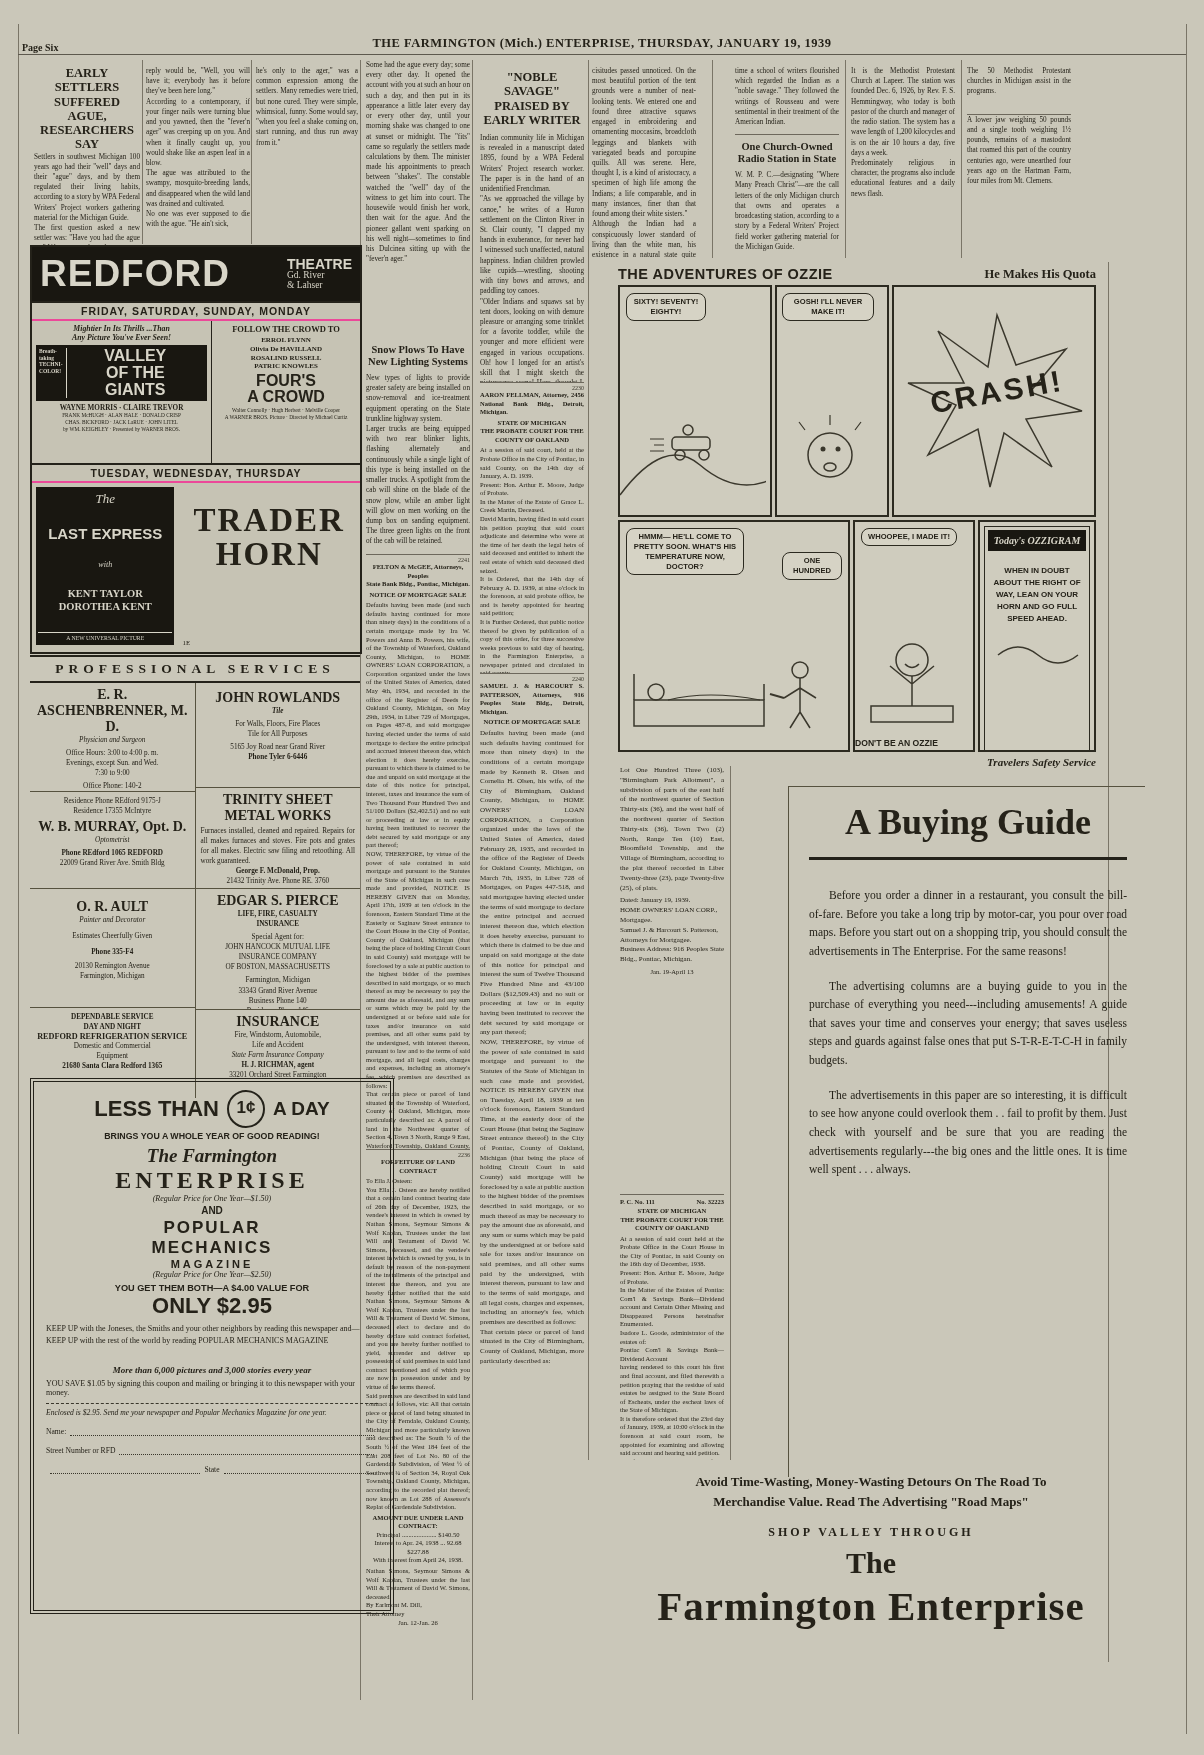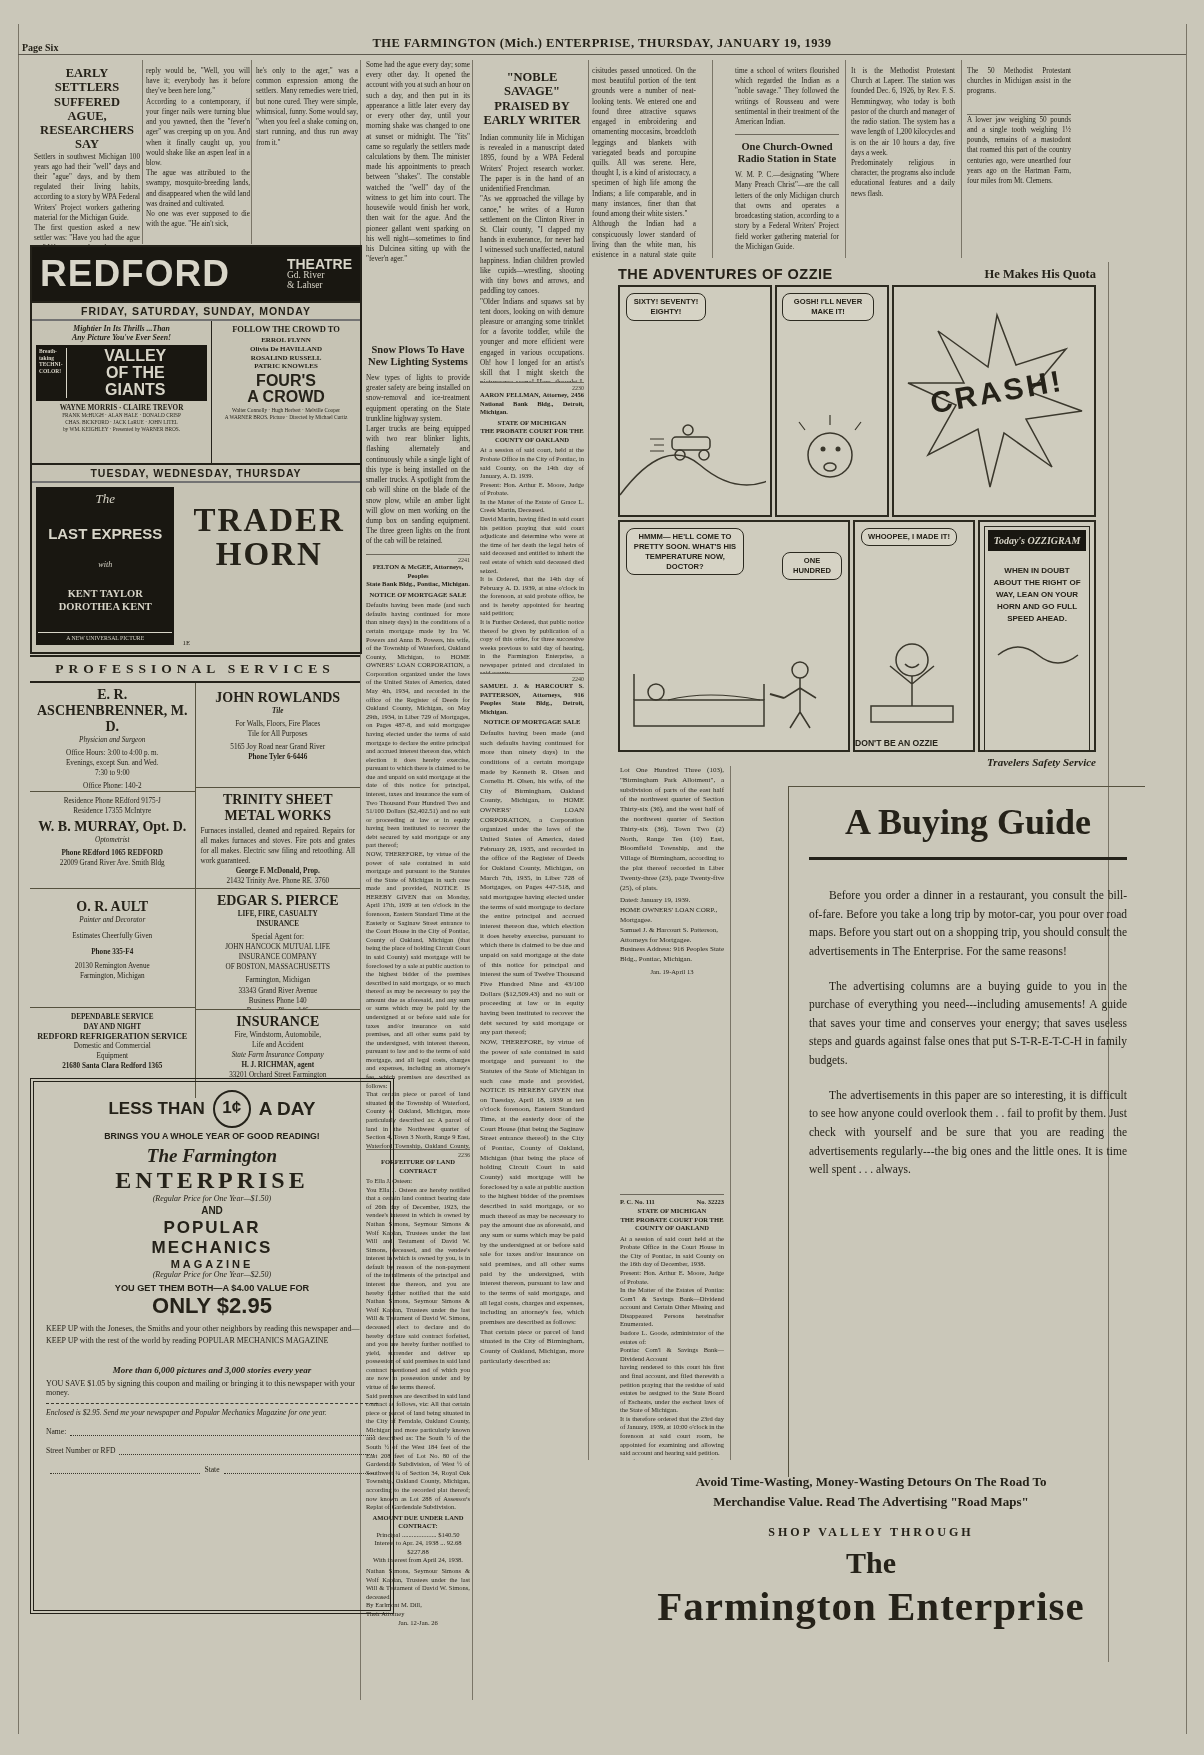--- a/index.html
+++ b/index.html
@@ -13,21 +13,21 @@
   .idnum{font-size:6px;text-align:right;color:#3a372c}
   .hl{font-weight:bold;text-align:center;line-height:1.14;white-space:pre-line}
   .c{text-align:center}.b{font-weight:bold}.i{font-style:italic}
   .sans{font-family:"Liberation Sans",sans-serif}
   .black{background:#191711;color:#d8d5c8}
   .ov{overflow:hidden}
   .ad{border:2px solid #24221a}
   
   .rf-banner{display:flex;align-items:center;justify-content:space-between;padding:2px 8px;height:50px}
   .rf-name{font-family:"Liberation Sans",sans-serif;font-weight:bold;font-size:37px;letter-spacing:1px}
-  .rf-days{border-top:2px solid #24221a;border-bottom:2px solid #737373;font-weight:bold;text-align:center;font-size:10.5px;padding:2px 0;letter-spacing:1px;font-family:"Liberation Sans",sans-serif}
+  .rf-days{border-top:2px solid #24221a;border-bottom:2px solid #ec4899;font-weight:bold;text-align:center;font-size:10.5px;padding:2px 0;letter-spacing:1px;font-family:"Liberation Sans",sans-serif}
   .rf-row{display:flex}
   .cell{padding:3px 4px}
   
   .svc-card{border-bottom:1px solid #56523f;padding:4px 5px;overflow:hidden;text-align:center}
   .svc-name{font-weight:bold;font-size:14px}
   .svc-line{font-size:7.2px;line-height:1.4;white-space:pre-line}
   
   .panel{border:2px solid #2c2a20;background:#cfccbe;position:relative;overflow:hidden}
   .speech{font-family:"Liberation Sans",sans-serif;font-weight:bold;font-size:7.6px;line-height:1.3;text-align:center;text-transform:uppercase}
   .bubble{border:1px solid #2c2a20;border-radius:8px;padding:3px 4px;background:#d6d3c5}
@@ -322,21 +322,21 @@
         <div class="svc-line i">State Farm Insurance Company</div>
         <div class="svc-line b">H. J. RICHMAN, agent</div>
         <div class="svc-line">33201 Orchard Street   Farmington</div>
       </div>
     </div>
   </div>
 </div>
 
 <div class="abs sans" style="left:30px;top:1078px;width:332px;height:512px;border:4px double #24221a;padding:8px 12px;text-align:center">
   <div style="display:flex;align-items:center;justify-content:center;gap:8px">
-    <span class="b" style="font-size:17px">LESS THAN</span>
+    <span class="b" style="font-size:22px">LESS THAN</span>
     <span class="b" style="font-size:17px;border:2px solid #24221a;border-radius:50%;width:34px;height:34px;line-height:32px;display:inline-block">1¢</span>
     <span class="b" style="font-size:19px">A DAY</span>
   </div>
   <div class="b" style="font-size:8.8px;margin-top:3px">BRINGS YOU A WHOLE YEAR OF GOOD READING!</div>
   <div class="b i" style="font-family:'Liberation Serif',serif;font-size:19px;margin-top:4px">The Farmington</div>
   <div class="b" style="font-family:'Liberation Serif',serif;font-size:24px;letter-spacing:4px">ENTERPRISE</div>
   <div class="i" style="font-family:'Liberation Serif',serif;font-size:8px">(Regular Price for One Year—$1.50)</div>
   <div class="b" style="font-size:10px;margin-top:2px">AND</div>
   <div class="b" style="font-size:17px;letter-spacing:2px;margin-top:2px">POPULAR</div>
   <div class="b" style="font-size:17px;letter-spacing:2px">MECHANICS</div>

